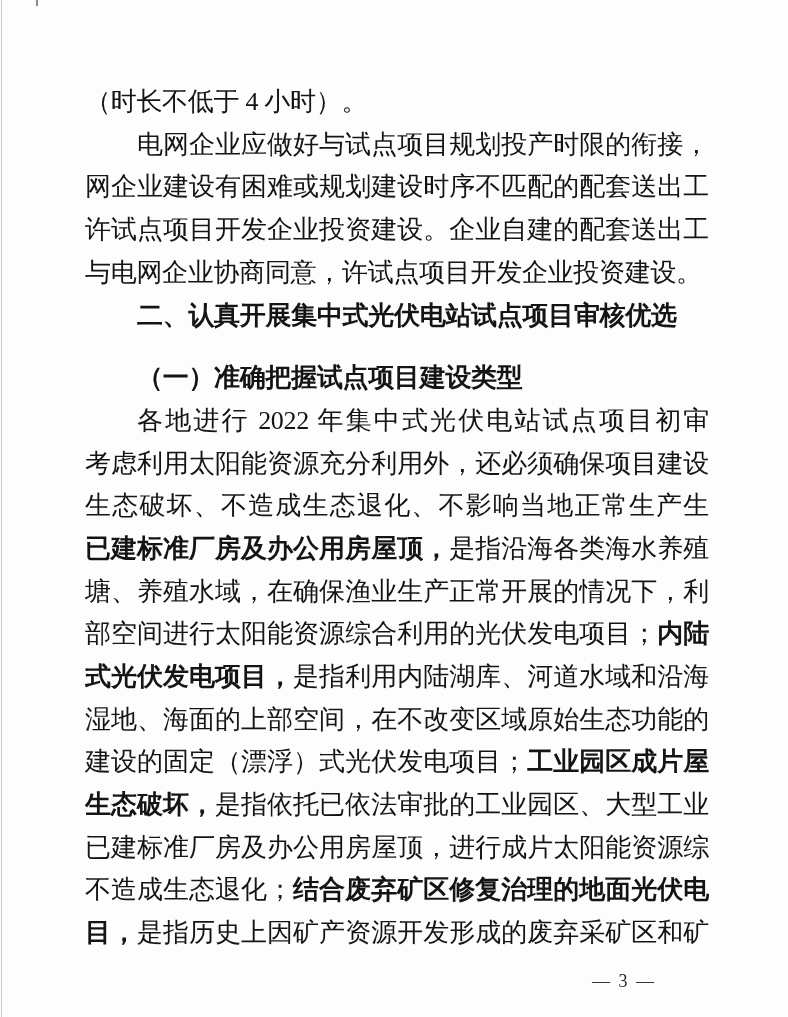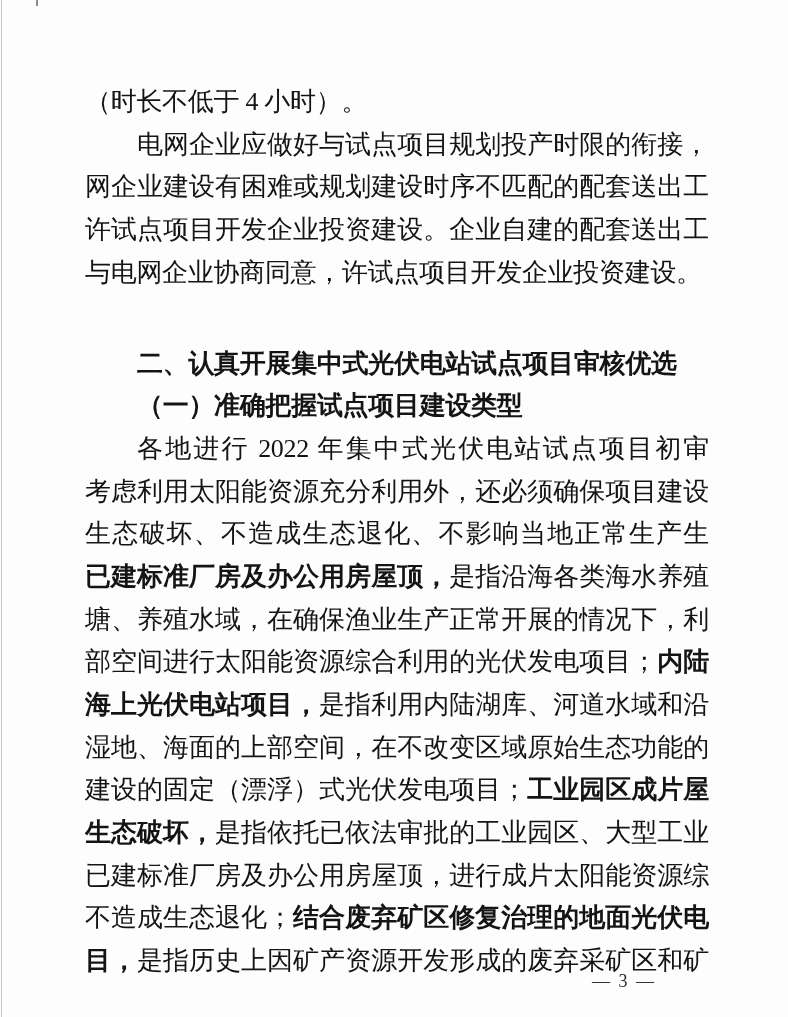--- a/index.html
+++ b/index.html
@@ -26,21 +26,20 @@
     height:42.7px;
     text-align:justify;
     text-justify:distribute;
     overflow:hidden;
   }
   .line.just{ text-align-last:justify; }
   .line .b{ font-weight:700; }
   .line.h-section{
     font-family:"Liberation Sans","DejaVu Sans",sans-serif;
     font-weight:700;
-    margin-top:48px;
   }
   .line.h-subsection{
     font-weight:700;
   }
   .pagenum{
     position:absolute;left:592px;top:971px;
     font-size:18px;letter-spacing:2px;color:#2a2a2a;
     font-family:"Liberation Serif","DejaVu Serif",serif;
   }
 </style>
@@ -50,28 +49,28 @@
 <div class="page">
   <div class="scan-edge"></div>
   <div class="scan-tick"></div>
   <div class="textblock">
       <div class="line"><span>（时长不低于 4 小时）。</span></div>
       <div class="line just" style="text-indent: 2em;"><span>电网企业应做好与试点项目规划投产时限的衔接，对于电</span></div>
       <div class="line just"><span>网企业建设有困难或规划建设时序不匹配的配套送出工程，允</span></div>
       <div class="line just"><span>许试点项目开发企业投资建设。企业自建的配套送出工程，经</span></div>
       <div class="line"><span>与电网企业协商同意，许试点项目开发企业投资建设。</span></div>
       <div class="line h-section" style="text-indent: 2em;"><span class="b">二、认真开展集中式光伏电站试点项目审核优选</span></div>
-      <div class="line h-subsection" style="text-indent: 2em;"><span class="b">（一）准确把握试点项目建设类型</span></div>
+      <div class="line h-subsection" style="text-indent: 2em; margin-top: 20px;"><span class="b">（一）准确把握试点项目建设类型</span></div>
       <div class="line just" style="text-indent: 2em;"><span>各地进行 2022 年集中式光伏电站试点项目初审时，除主要</span></div>
       <div class="line just"><span>考虑利用太阳能资源充分利用外，还必须确保项目建设不新增</span></div>
       <div class="line just"><span>生态破坏、不造成生态退化、不影响当地正常生产生活。其中，</span></div>
       <div class="line just"><span class="b">已建标准厂房及办公用房屋顶，</span><span>是指沿海各类海水养殖鱼</span></div>
       <div class="line just"><span>塘、养殖水域，在确保渔业生产正常开展的情况下，利用其上</span></div>
       <div class="line just"><span>部空间进行太阳能资源综合利用的光伏发电项目；</span><span class="b">内陆水面及</span></div>
-      <div class="line just"><span class="b">海上光伏电站项目，</span><span>是指利用内陆湖库、河道水域和沿海滩涂</span></div>
+      <div class="line just"><span class="b">式光伏发电项目，</span><span>是指利用内陆湖库、河道水域和沿海滩涂</span></div>
       <div class="line just"><span>湿地、海面的上部空间，在不改变区域原始生态功能的前提下</span></div>
       <div class="line just"><span>建设的固定（漂浮）式光伏发电项目；</span><span class="b">工业园区成片屋顶光伏</span></div>
       <div class="line just"><span class="b">生态破坏，</span><span>是指依托已依法审批的工业园区、大型工业企业的</span></div>
       <div class="line just"><span>已建标准厂房及办公用房屋顶，进行成片太阳能资源综合利用</span></div>
       <div class="line just"><span>不造成生态退化；</span><span class="b">结合废弃矿区修复治理的地面光伏电站项</span></div>
       <div class="line just"><span class="b">目，</span><span>是指历史上因矿产资源开发形成的废弃采矿区和矿渣堆场</span></div>
     </div>
   <div class="pagenum">— 3 —</div>
 </div>
 

